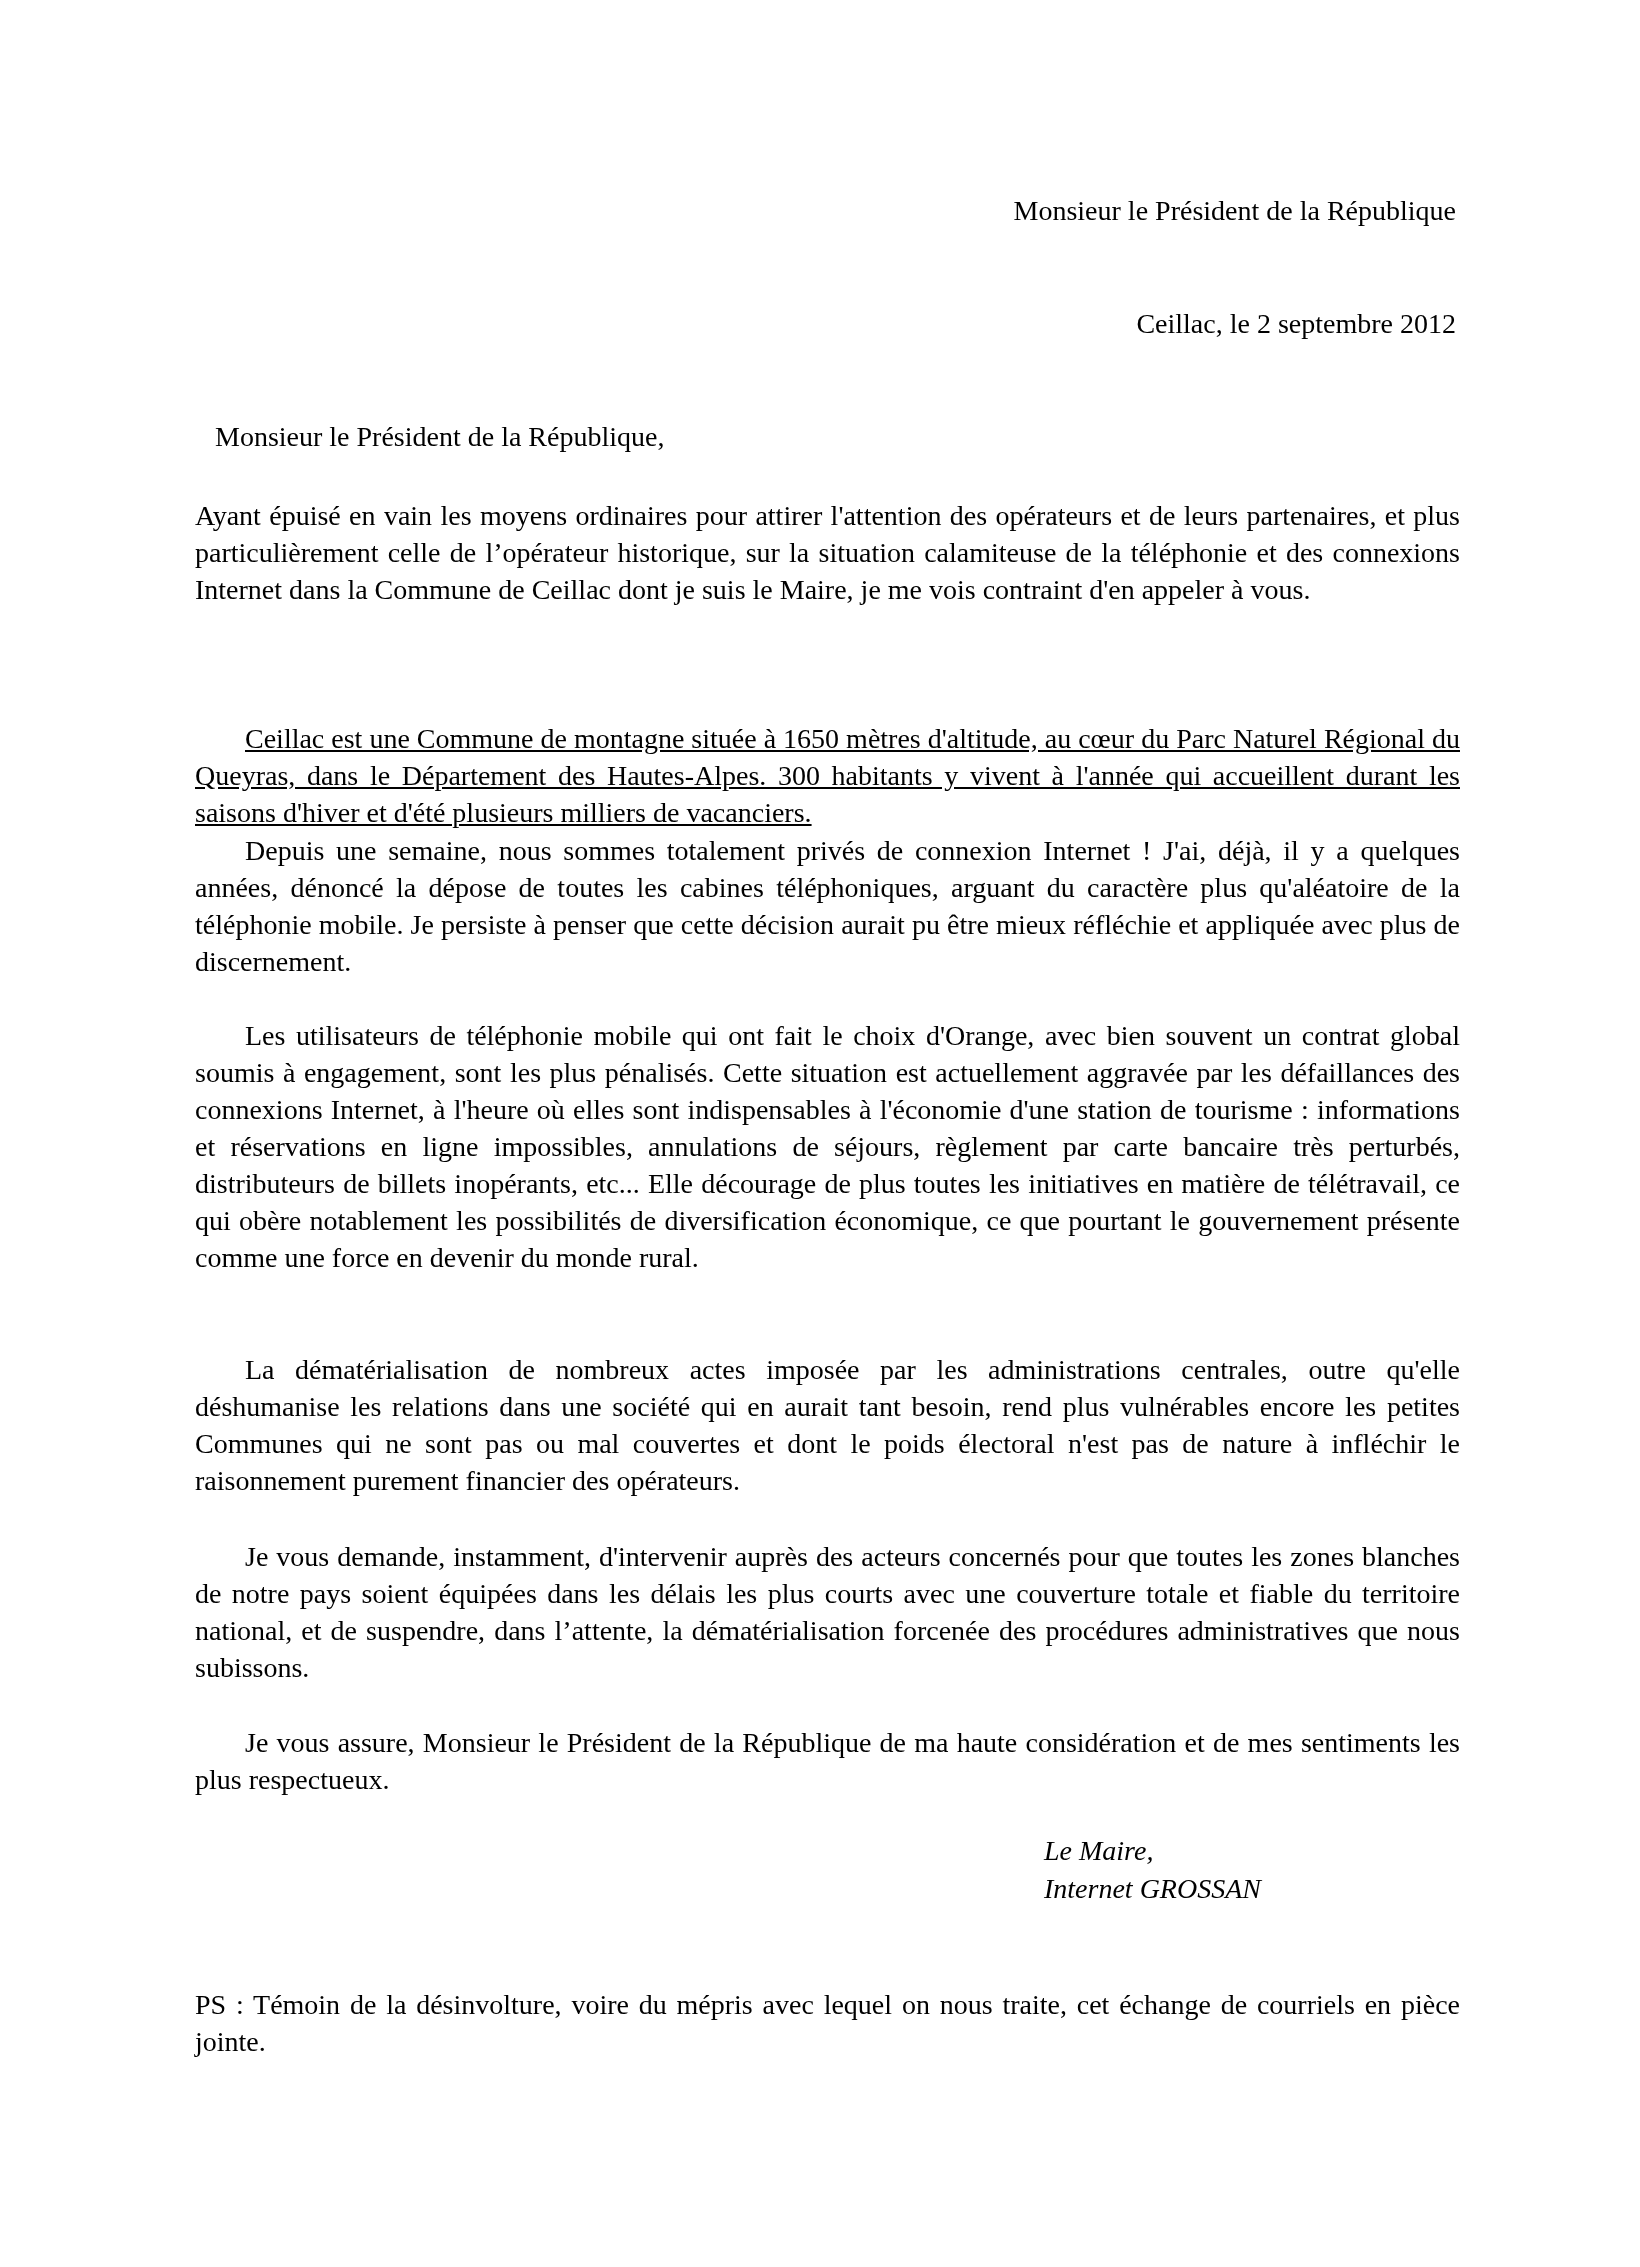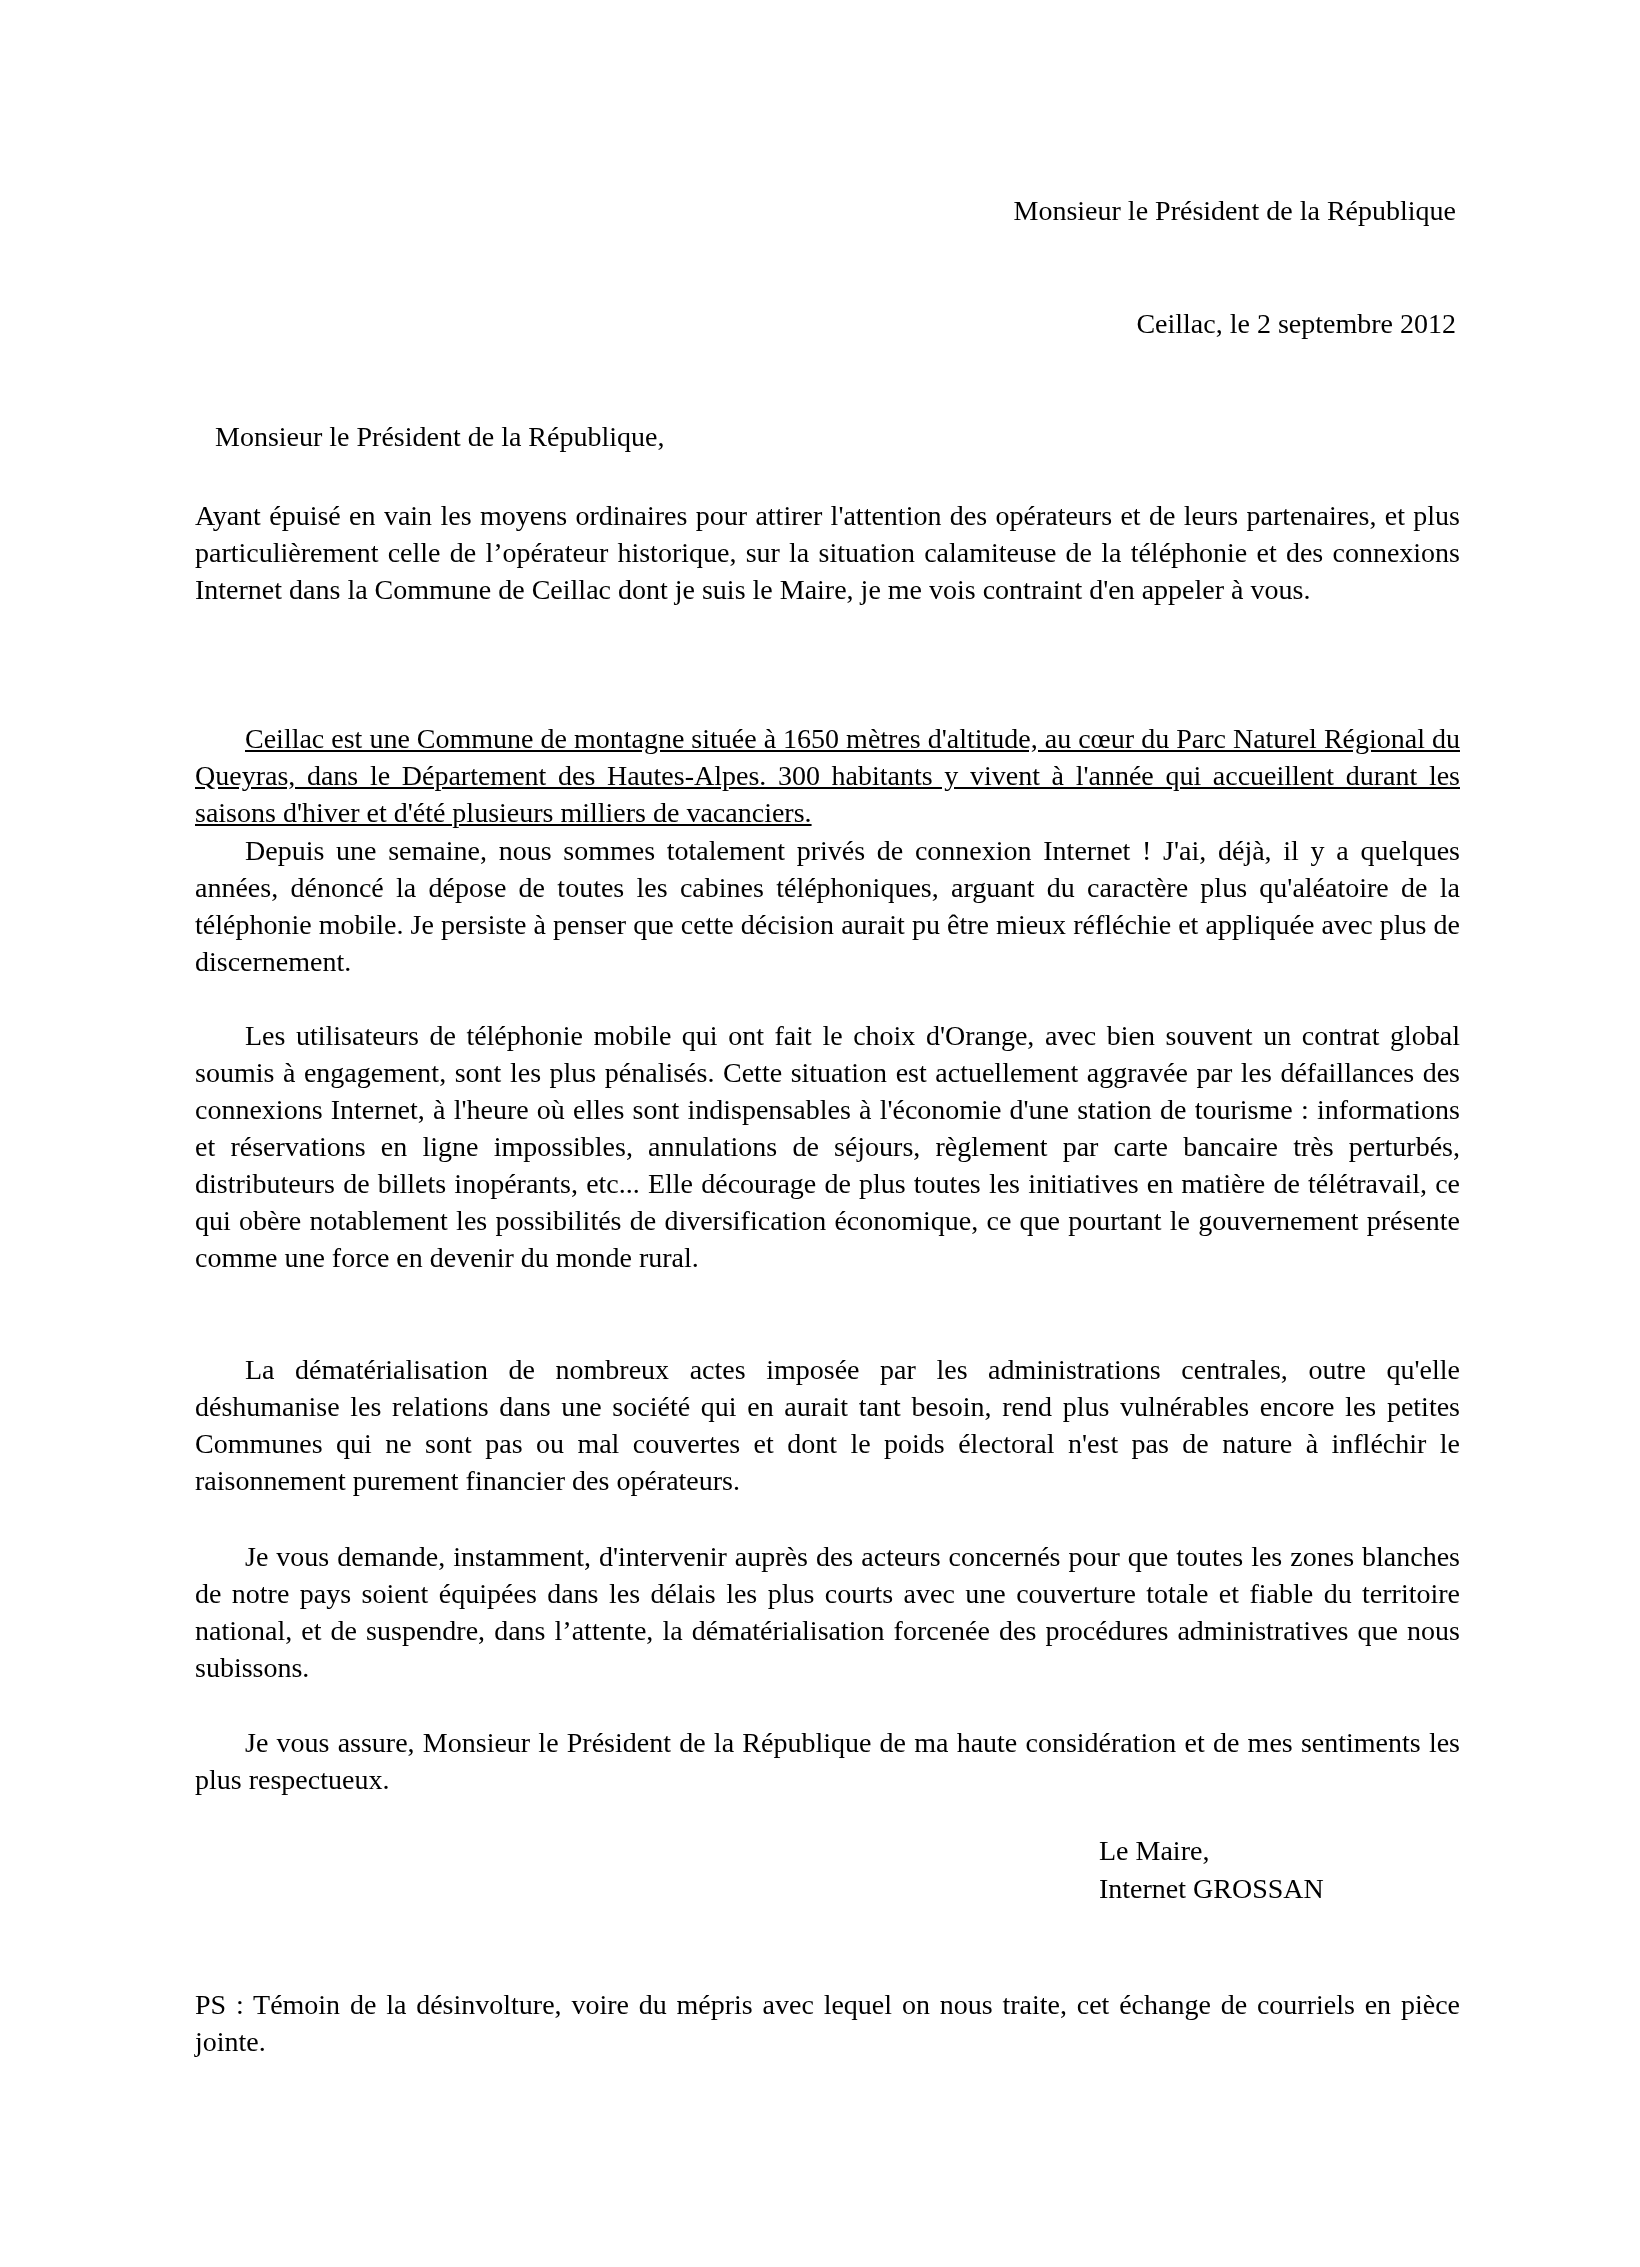--- a/index.html
+++ b/index.html
@@ -8,21 +8,21 @@
     font-family: "Liberation Serif", "DejaVu Serif", serif;
     color: #000000;
     font-size: 28px;
     line-height: 37px;
   }
   .abs { position: absolute; }
   .right-line { right: 185px; text-align: right; white-space: nowrap; }
   .body-block { left: 191px; width: 1265px; margin-left: 24px; }
   .para { text-align: justify; text-indent: 50px; margin: 4px; }
   .para.noindent { text-indent: 0; }
-  .sig { left: 1099px; white-space: nowrap; }
+  .sig { left: 1044px; white-space: nowrap; font-style: italic; }
   .sig div { line-height: 38px; }
 </style>
 </head>
 <body>
 
 <div>
 
   <div class="abs right-line" style="top:192px;margin-left:44px;">Monsieur le Président de la République</div>
 
   <div class="abs right-line" style="top:305px;">Ceillac, le 2 septembre 2012</div>

